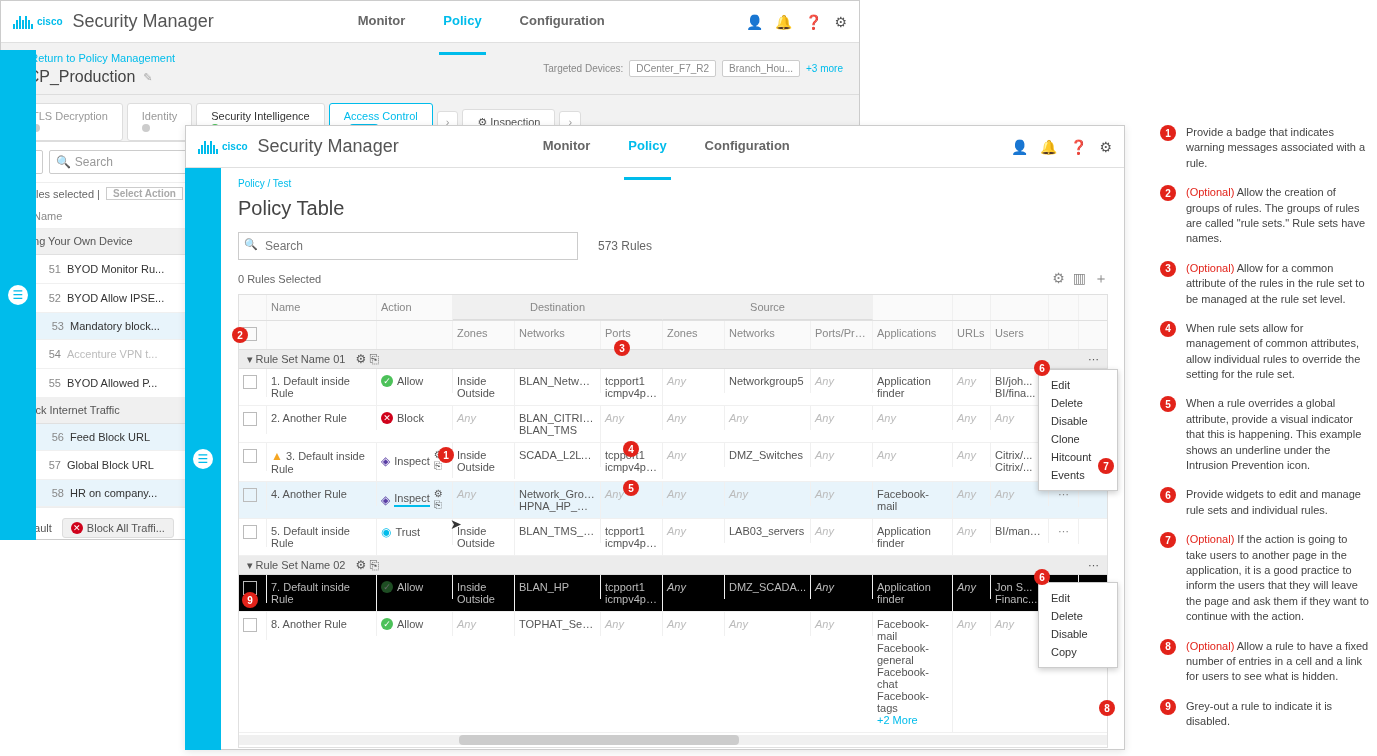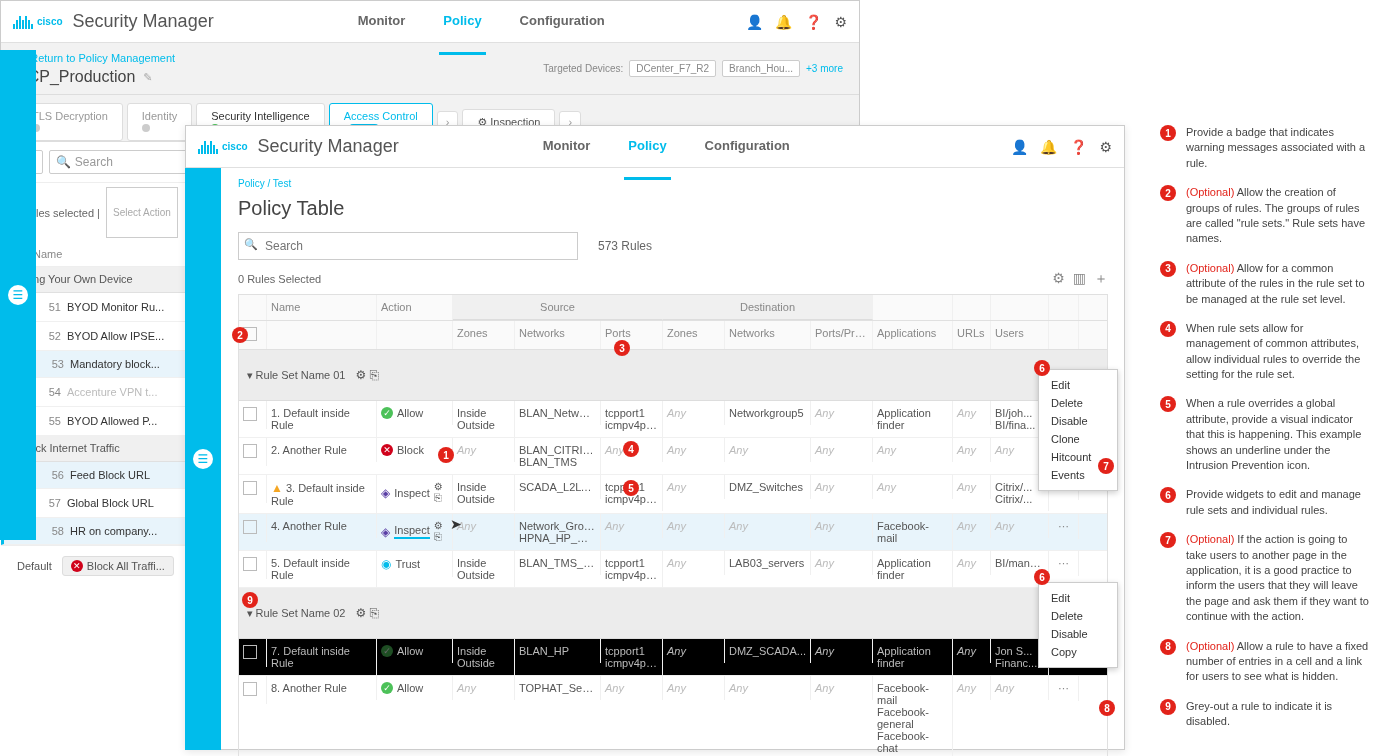--- a/index.html
+++ b/index.html
@@ -25,21 +25,21 @@
 .tabs { display: flex; gap: 0; padding: 8px 16px 0; background: #f2f2f2; border-bottom: 1px solid #ddd; align-items: center; }
 .tab-pill { padding: 6px 14px; font-size: 11px; color: #999; border: 1px solid #ddd; background: #fff; border-radius: 3px; margin-right: 4px; position: relative; }
 .tab-pill.active { color: #00bceb; border-color: #00bceb; }
 .tab-pill .dot { width: 8px; height: 8px; border-radius: 50%; display: inline-block; margin-top: 2px; }
 .tab-icon-only { padding: 4px 8px; }
 .badge-count { background: #00bceb; color: #fff; border-radius: 8px; padding: 0 6px; font-size: 9px; margin-left: 4px; }
 .toolbar1 { display: flex; align-items: center; gap: 6px; padding: 8px 16px; border-bottom: 1px solid #eee; }
 .filter-btn { border: 1px solid #ccc; padding: 4px 6px; border-radius: 2px; }
 .search-box { border: 1px solid #ccc; padding: 4px 6px; border-radius: 2px; flex: 1; display: flex; align-items: center; gap: 4px; color: #999; }
 .rules-count { padding: 4px 16px; font-size: 11px; color: #666; display: flex; align-items: center; gap: 6px; }
-.select-action { border: 1px solid #ccc; padding: 19px 6px; font-size: 10px; color: #aaa; }
+.select-action { border: 1px solid #ccc; padding: 0 6px; font-size: 10px; color: #aaa; font-weight: bold; }
 .list-back { font-size: 11px; }
 .list-header { display: flex; padding: 6px 8px; border-bottom: 1px solid #eee; color: #888; }
 .list-header .cb { width: 24px; }
 .group-row { background: #f0f0f0; padding: 6px 10px; font-size: 11px; color: #555; border-bottom: 1px solid #e0e0e0; }
 .rule-row-back { display: flex; align-items: center; padding: 6px 8px; border-bottom: 1px solid #f0f0f0; }
 .rule-row-back .cb { width: 24px; }
 .rule-row-back .num { width: 28px; color: #888; text-align: right; margin-right: 6px; }
 .rule-row-back .label { flex: 1; overflow: hidden; white-space: nowrap; text-overflow: ellipsis; }
 .rule-row-back.sel { background: #e8f4fb; border-left: 3px solid #00bceb; }
 .rule-row-back.sel .cb-box { background: #00bceb; color: #fff; }
@@ -70,21 +70,21 @@
 .col-name { width: 110px; min-width: 110px; }
 .col-action { width: 76px; min-width: 76px; }
 .col-sub { width: 62px; min-width: 62px; }
 .col-net { width: 86px; min-width: 86px; }
 .col-app { width: 80px; min-width: 80px; }
 .col-url { width: 38px; min-width: 38px; }
 .col-user { width: 58px; min-width: 58px; }
 .col-menu { width: 30px; min-width: 30px; }
 .th-row2 { display: flex; background: #fafafa; font-size: 11px; color: #888; border-bottom: 1px solid #e0e0e0; }
 .th-row2 > div, .trow > div { padding: 6px 4px; border-right: 1px solid #f0f0f0; overflow: hidden; text-overflow: ellipsis; }
-.ruleset-row { background: #ececec; padding: 18px 8px; font-size: 11px; color: #555; border-bottom: 1px solid #ddd; display: flex; align-items: center; justify-content: center; }
+.ruleset-row { background: #ececec; padding: 2px 8px; font-size: 11px; color: #555; border-bottom: 1px solid #ddd; display: flex; align-items: center; justify-content: center; }
 .ruleset-row .icons { margin-left: auto; display: flex; gap: 4px; font-size: 12px; }
 .trow { display: flex; font-size: 11px; color: #555; border-bottom: 1px solid #f0f0f0; align-items: flex-start; min-height: 36px; }
 .trow.highlight { background: #e8f4fb; }
 .trow.disabled { color: #bbb; background: #000000; }
 .any { color: #bbb; font-style: italic; }
 .trow .col-menu { text-align: center; color: #888; cursor: pointer; }
 .action-cell { display: flex; align-items: center; gap: 4px; }
 .inline-icons { display: inline-flex; gap: 2px; font-size: 10px; }
 .underline-ind { border-bottom: 2px solid #00bceb; padding-bottom: 1px; }
 .warn-icon { color: #f5a623; font-size: 12px; }
@@ -271,22 +271,22 @@
         <span>⚙</span>
         <span>▥</span>
         <span>＋</span>
       </div>
     </div>
     <div class="table-wrap">
       <div class="th-row2">
         <div class="col-cb"></div>
         <div class="col-name">Name</div>
         <div class="col-action">Action</div>
+        <div style="width:210px;text-align:center;background:#f0f0f0;border-bottom:1px solid #ddd">Destination</div>
         <div style="width:210px;text-align:center;background:#f0f0f0;border-bottom:1px solid #ddd">Source</div>
-        <div style="width:210px;text-align:center;background:#f0f0f0;border-bottom:1px solid #ddd">Destination</div>
         <div class="col-app"></div>
           <div class="col-url"></div>
           <div class="col-user"></div>
           <div class="col-menu"></div>
       </div>
       <div class="th-row2">
         <div class="col-cb"><span class="cb-box"></span></div>
         <div class="col-name"></div>
         <div class="col-action"></div>
         <div class="col-sub">Zones</div>

